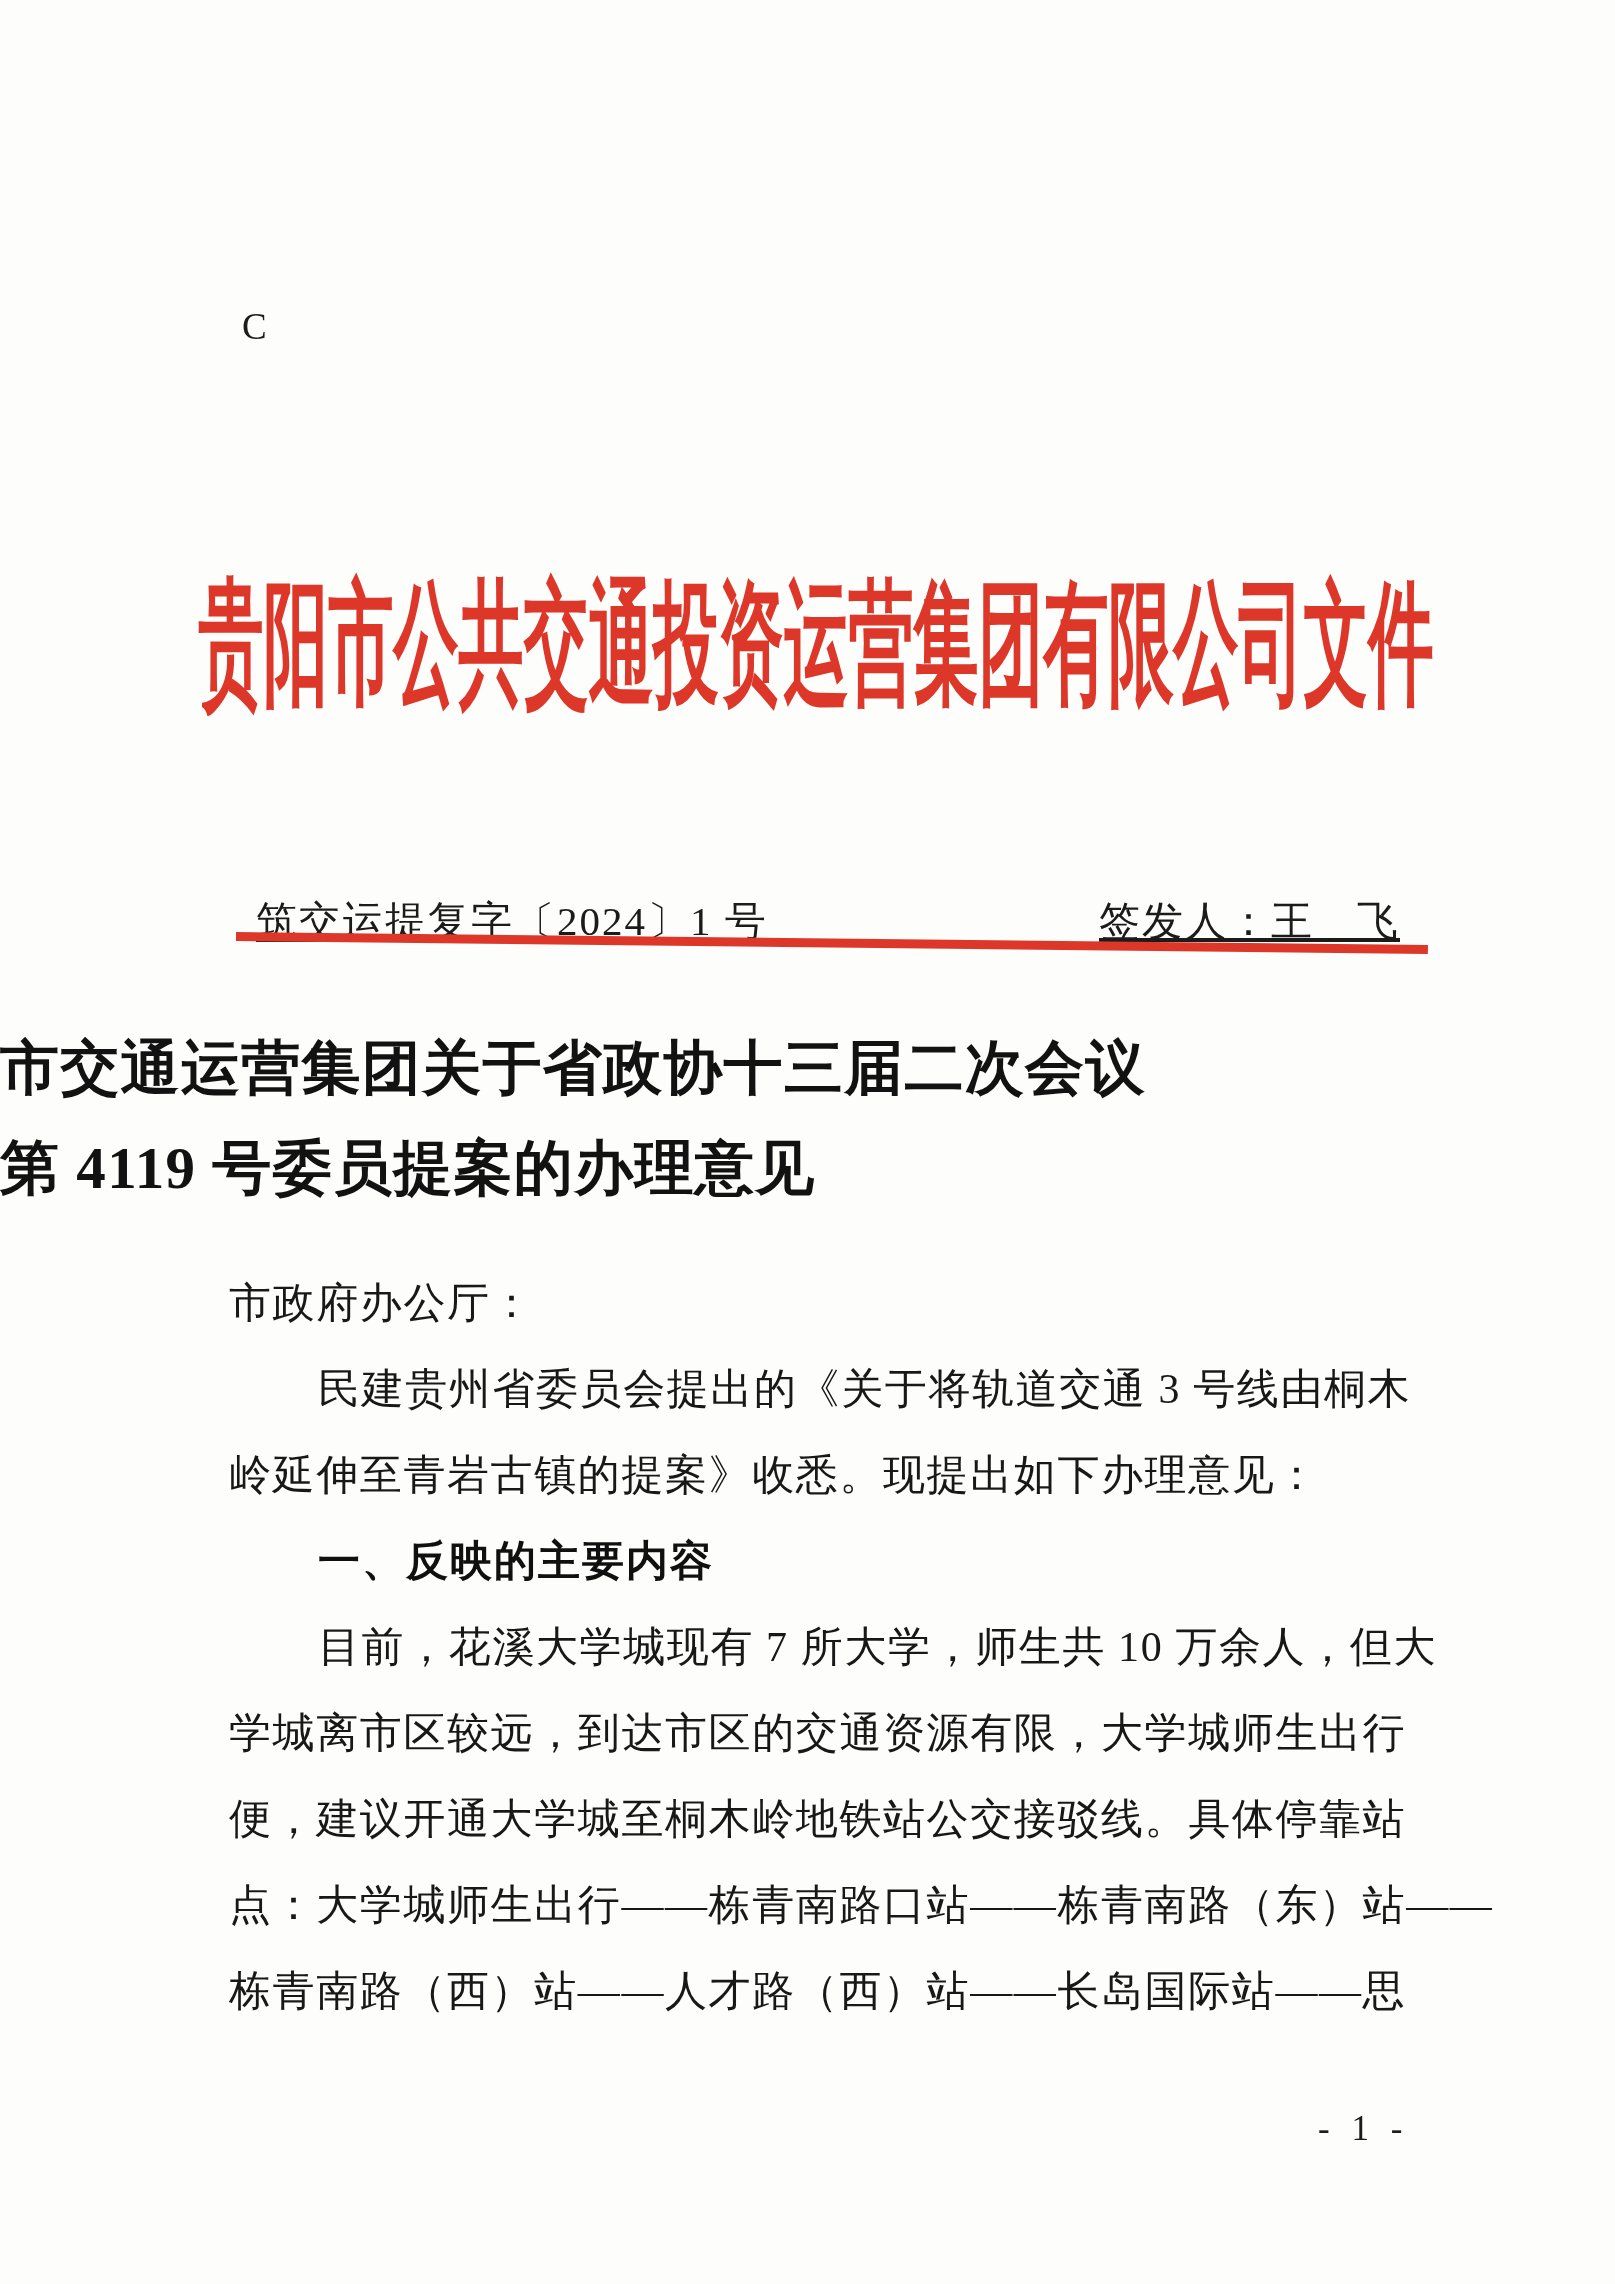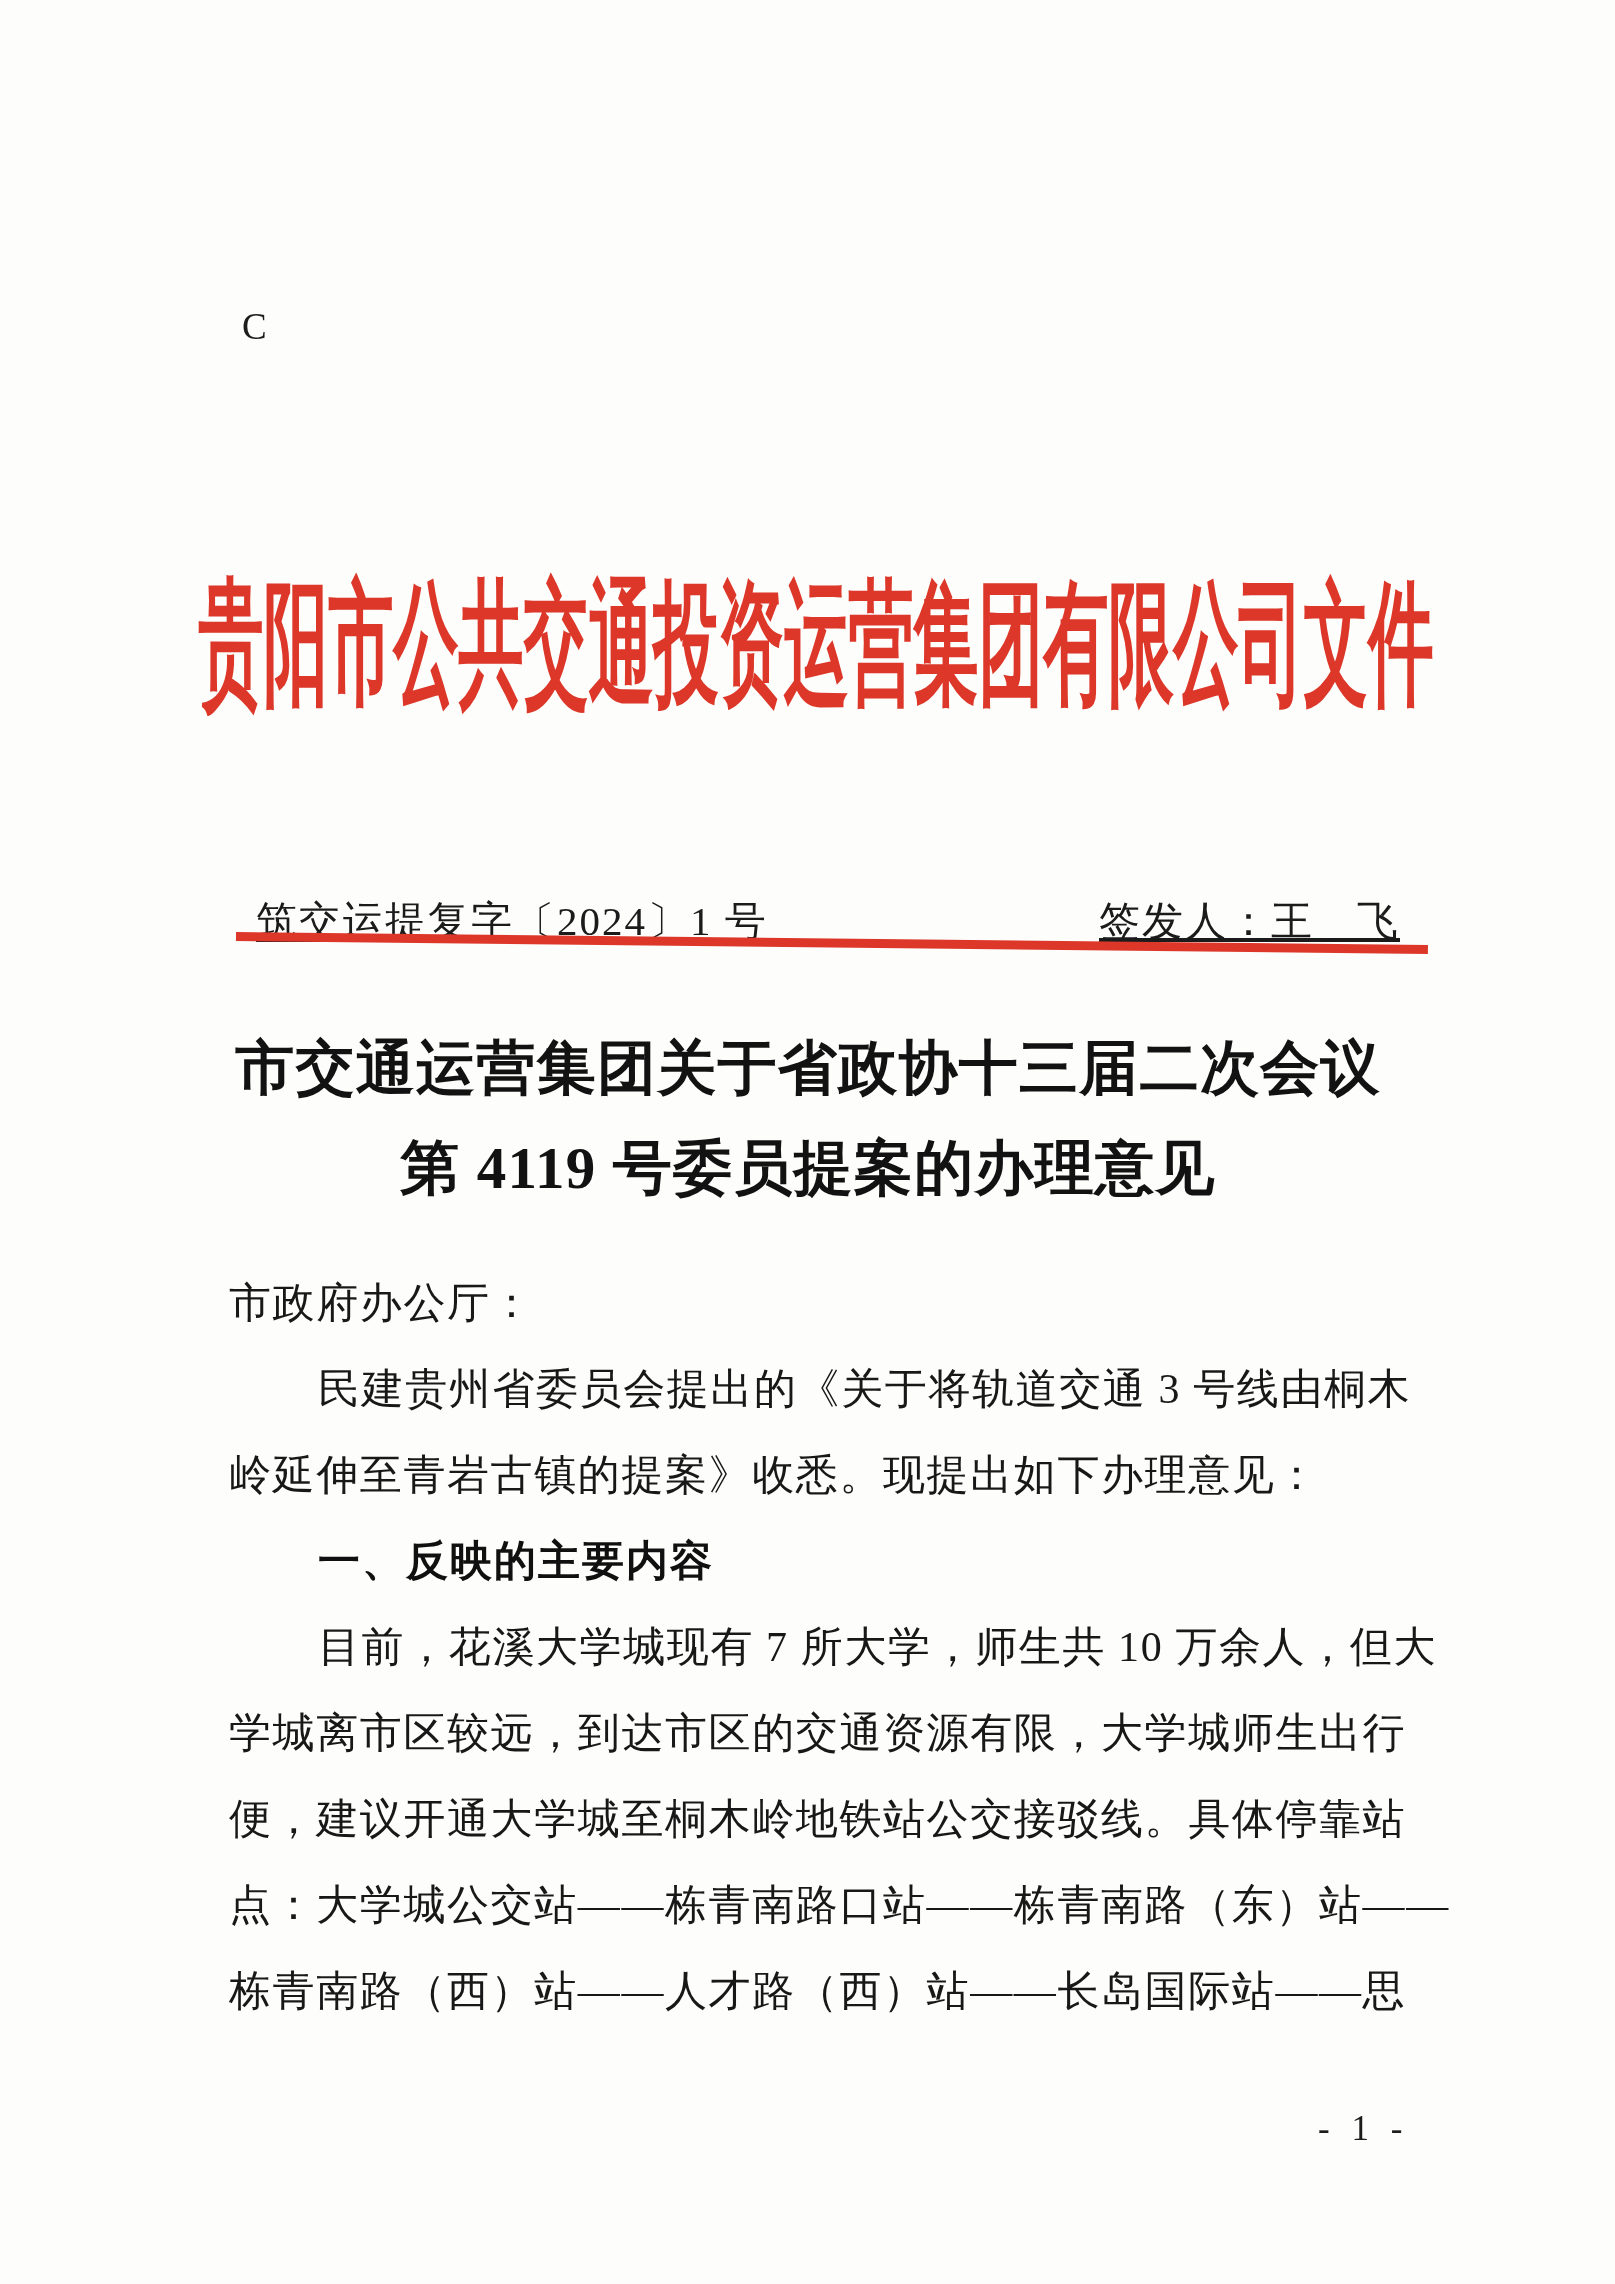--- a/index.html
+++ b/index.html
@@ -67,21 +67,21 @@
     background: var(--red);
     transform: rotate(0.62deg);
     transform-origin: 0 50%;
   }
 
   .doc-title {
     position: absolute;
     left: 0;
     right: 0;
     top: 1018px;
-    text-align: center;
+    text-align: left;
     font-size: 59px;
     font-weight: bold;
     line-height: 100px;
     letter-spacing: 1.3px;
     color: #121212;
     white-space: nowrap;
   }
 
   .body-text {
     position: absolute;
@@ -137,20 +137,20 @@
   </div>
 
   <div class="body-text">
     <div class="line">市政府办公厅：</div>
     <div class="line indent">民建贵州省委员会提出的《关于将轨道交通 3 号线由桐木</div>
     <div class="line">岭延伸至青岩古镇的提案》收悉。现提出如下办理意见：</div>
     <div class="line indent heading">一、反映的主要内容</div>
     <div class="line indent">目前，花溪大学城现有 7 所大学，师生共 10 万余人，但大</div>
     <div class="line">学城离市区较远，到达市区的交通资源有限，大学城师生出行</div>
     <div class="line">便，建议开通大学城至桐木岭地铁站公交接驳线。具体停靠站</div>
-    <div class="line">点：大学城公交站——栋青南路口站——栋青南路（东）站——</div>
+    <div class="line">点：大学城师生出行——栋青南路口站——栋青南路（东）站——</div>
     <div class="line">栋青南路（西）站——人才路（西）站——长岛国际站——思</div>
   </div>
 
   <div class="page-num">- 1 -</div>
 
 </div>
 
 
 </body></html>

